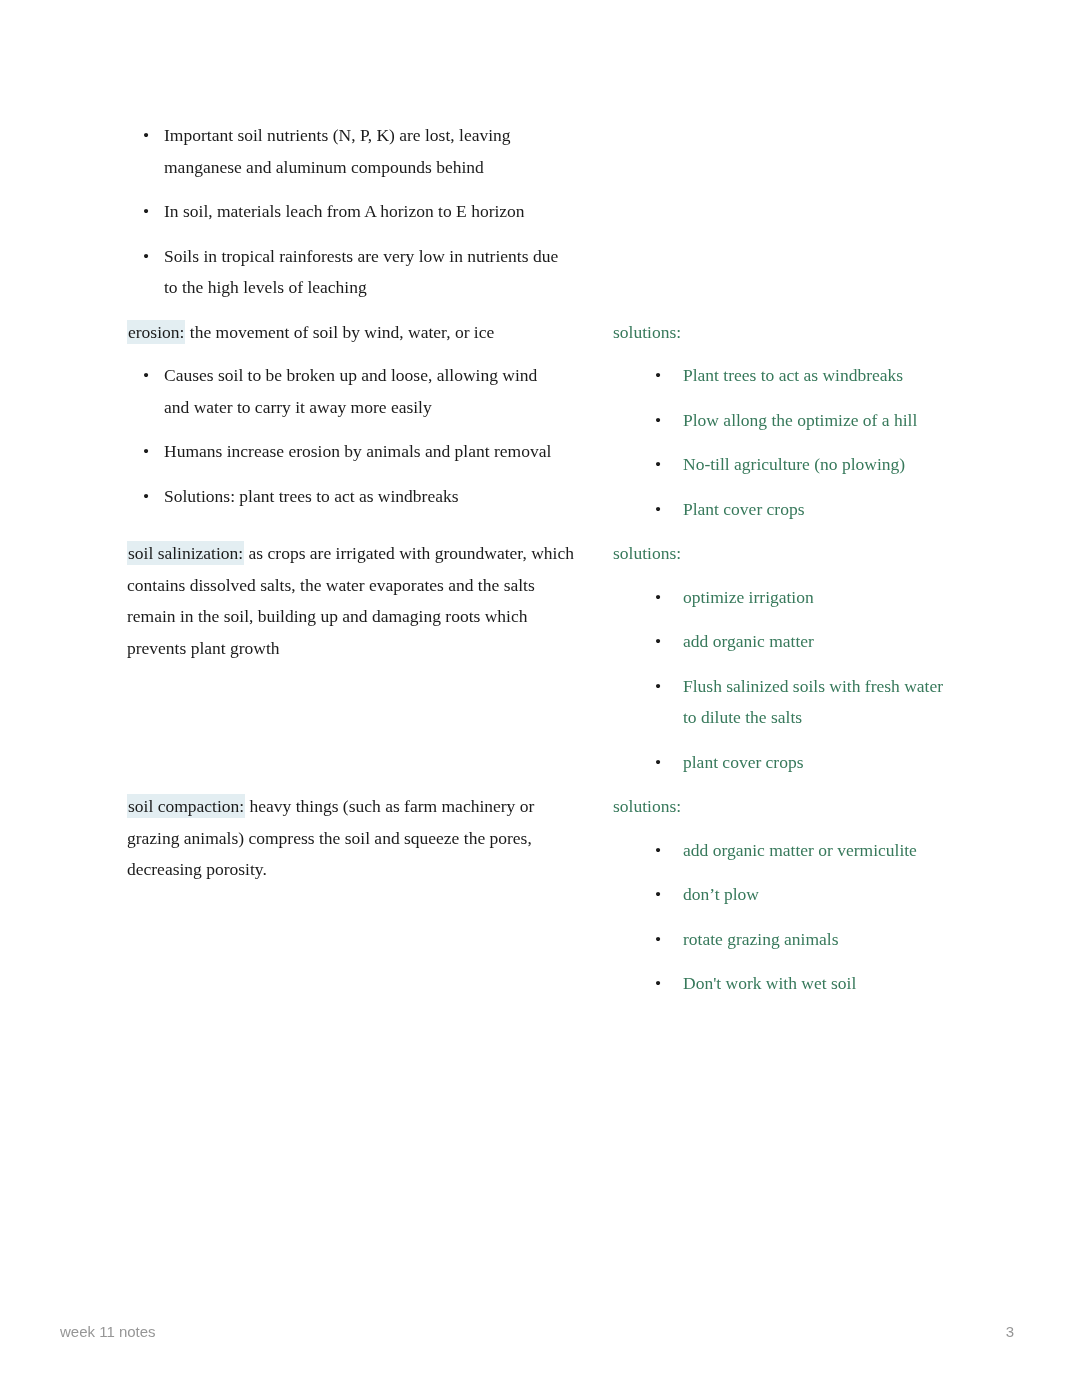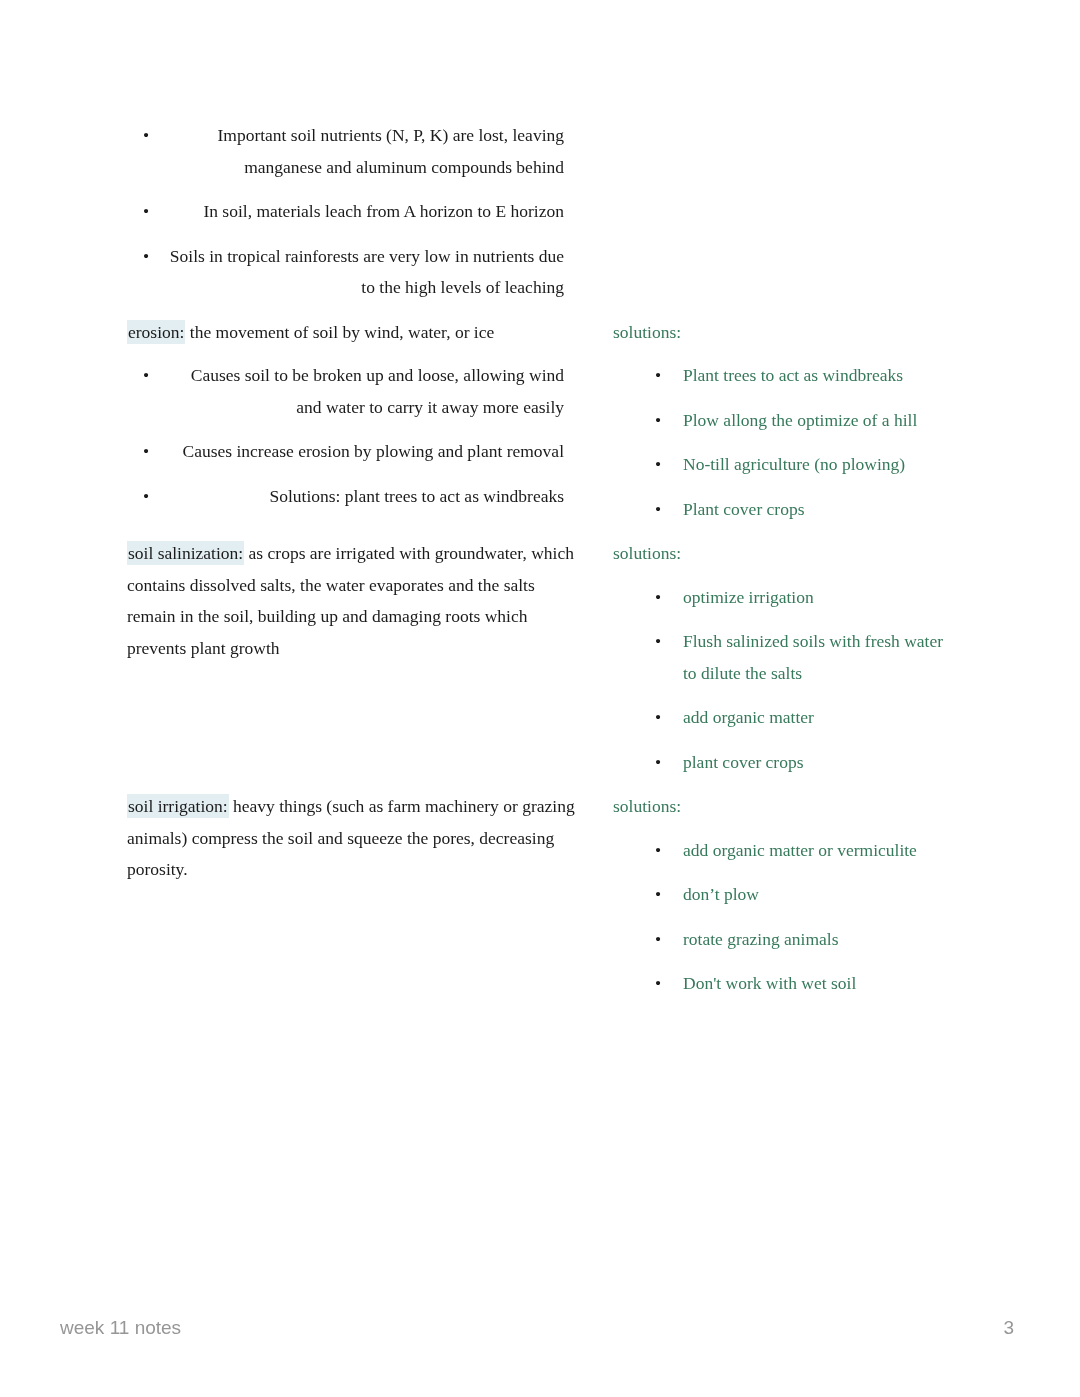--- a/index.html
+++ b/index.html
@@ -21,21 +21,20 @@
     line-height: 1.8;
     color: var(--body-text);
     overflow: hidden;
   }
   .content {
     padding: 120px 0 0 127px;
   }
   ul.bullets {
     list-style: none;
     padding-left: 37px;
-    text-align: right;
   }
   ul.bullets li {
     position: relative;
     margin-bottom: 13px;
   }
   ul.bullets li::before {
     content: "\2022";
     position: absolute;
     left: -21px;
     top: 0;
@@ -90,42 +89,42 @@
   }
   .footer {
     position: absolute;
     left: 60px;
     right: 66px;
     bottom: 52px;
     display: flex;
     justify-content: space-between;
     align-items: baseline;
     font-family: "Liberation Sans", "DejaVu Sans", sans-serif;
-    font-size: 19px;
+    font-size: 15px;
     color: var(--footer-gray);
   }
 </style>
 </head>
 <body>
 
 <div class="page">
   <div class="content">
 
     <ul class="bullets intro-list">
       <li>Important soil nutrients (N, P, K) are lost, leaving manganese and aluminum compounds behind</li>
       <li>In soil, materials leach from A horizon to E horizon</li>
       <li>Soils in tropical rainforests are very low in nutrients due to the high levels of leaching</li>
     </ul>
 
     <section class="row">
       <div class="col-left">
         <p class="definition"><span class="hl">erosion:</span><span> the movement of soil by wind, water, or ice</span></p>
         <ul class="bullets">
           <li>Causes soil to be broken up and loose, allowing wind and water to carry it away more easily</li>
-          <li>Causes increase erosion by plowing and plant removal</li>
+          <li>Humans increase erosion by animals and plant removal</li>
           <li>Solutions: plant trees to act as windbreaks</li>
         </ul>
       </div>
       <div class="col-right">
         <span class="solutions-label">solutions:</span>
         <ul class="solutions">
           <li>Plant trees to act as windbreaks</li>
           <li>Plow allong the optimize of a hill</li>
           <li>No-till agriculture (no plowing)</li>
           <li>Plant cover crops</li>
@@ -134,30 +133,30 @@
     </section>
 
     <section class="row">
       <div class="col-left">
         <p class="definition"><span class="hl">soil salinization:</span><span> as crops are irrigated with groundwater, which contains dissolved salts, the water evaporates and the salts remain in the soil, building up and damaging roots which prevents plant growth</span></p>
       </div>
       <div class="col-right">
         <span class="solutions-label">solutions:</span>
         <ul class="solutions">
           <li>optimize irrigation</li>
+          <li>add organic matter</li>
           <li>Flush salinized soils with fresh water to dilute the salts</li>
-          <li>add organic matter</li>
           <li>plant cover crops</li>
         </ul>
       </div>
     </section>
 
     <section class="row">
       <div class="col-left">
-        <p class="definition"><span class="hl">soil irrigation:</span><span> heavy things (such as farm machinery or grazing animals) compress the soil and squeeze the pores, decreasing porosity.</span></p>
+        <p class="definition"><span class="hl">soil compaction:</span><span> heavy things (such as farm machinery or grazing animals) compress the soil and squeeze the pores, decreasing porosity.</span></p>
       </div>
       <div class="col-right">
         <span class="solutions-label">solutions:</span>
         <ul class="solutions">
           <li>add organic matter or vermiculite</li>
           <li>don’t plow</li>
           <li>rotate grazing animals</li>
           <li>Don't work with wet soil</li>
         </ul>
       </div>

